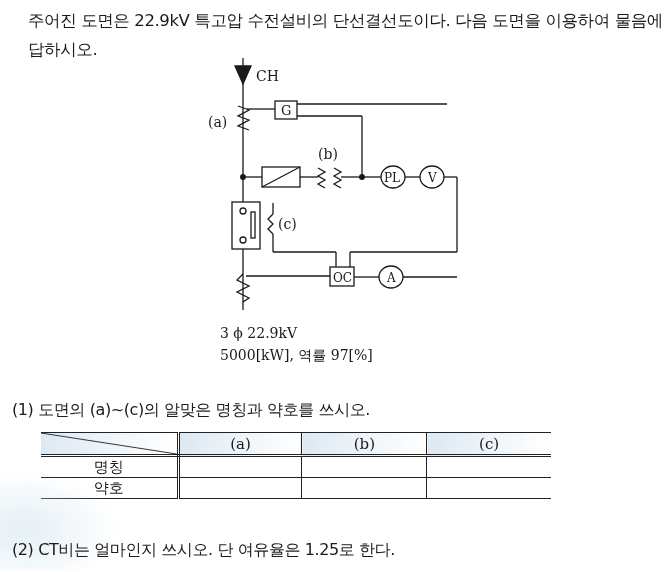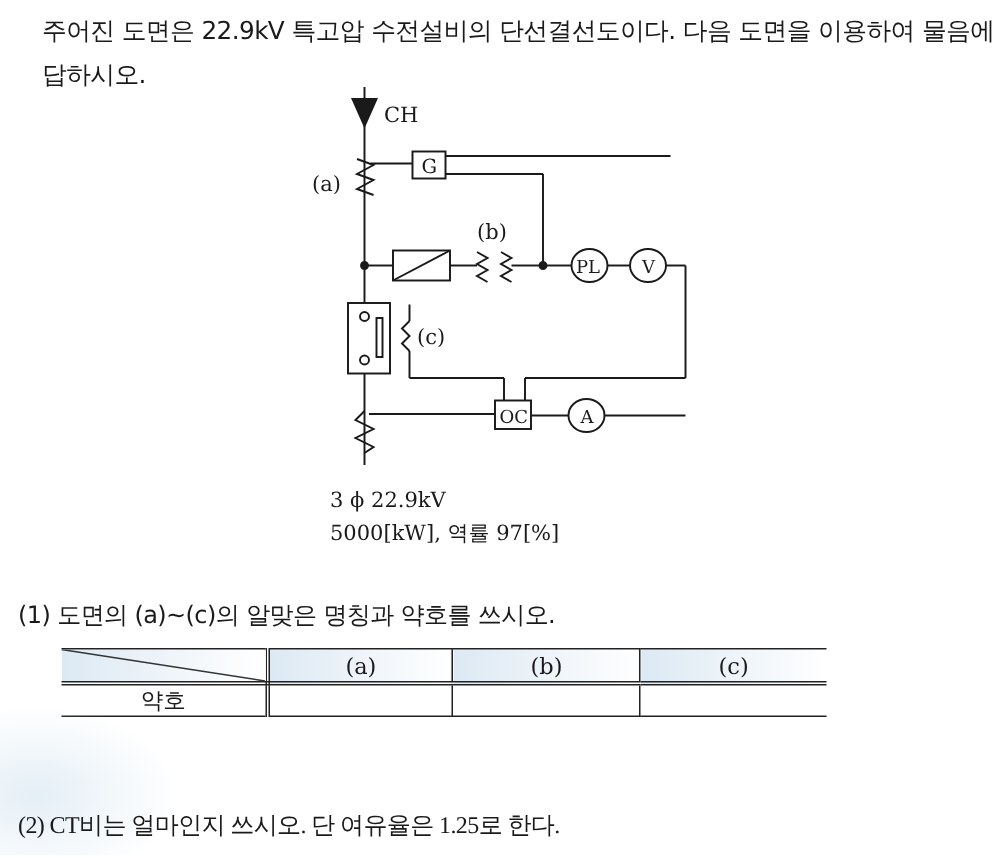--- a/index.html
+++ b/index.html
@@ -43,21 +43,20 @@
       font-size: 16px;
       letter-spacing: -0.4px;
       text-align: right;
     }
     .q2 {
       position: absolute;
       left: 12px;
       top: 540px;
       font-size: 16px;
       letter-spacing: -0.4px;
-      font-family: Liberation Serif, serif;
     }
     .tbl {
       position: absolute;
       left: 41px;
       top: 432px;
       width: 510px;
       border-collapse: collapse;
       font-size: 15px;
     }
     .tbl td {
@@ -179,20 +178,26 @@
       <tr class="hdr">
     <td class="c0">
       <svg class="diag-line" viewBox="0 0 136 21" preserveAspectRatio="none">
             <line x1="0" y1="0" x2="136" y2="21" stroke="#333" stroke-width="1"></line>
           </svg>
     </td>
     <td class="c1">(a)</td>
     <td class="c2">(b)</td>
     <td class="c3">(c)</td>
   </tr>
+  <tr>
+    <td class="c0">명칭</td>
+    <td class="c1"></td>
+    <td class="c2"></td>
+    <td class="c3"></td>
+  </tr>
   <tr class="last">
     <td class="c0">약호</td>
     <td class="c1"></td>
     <td class="c2"></td>
     <td class="c3"></td>
   </tr>
 </tbody>
   </table>
 
 <div class="shade"></div>

